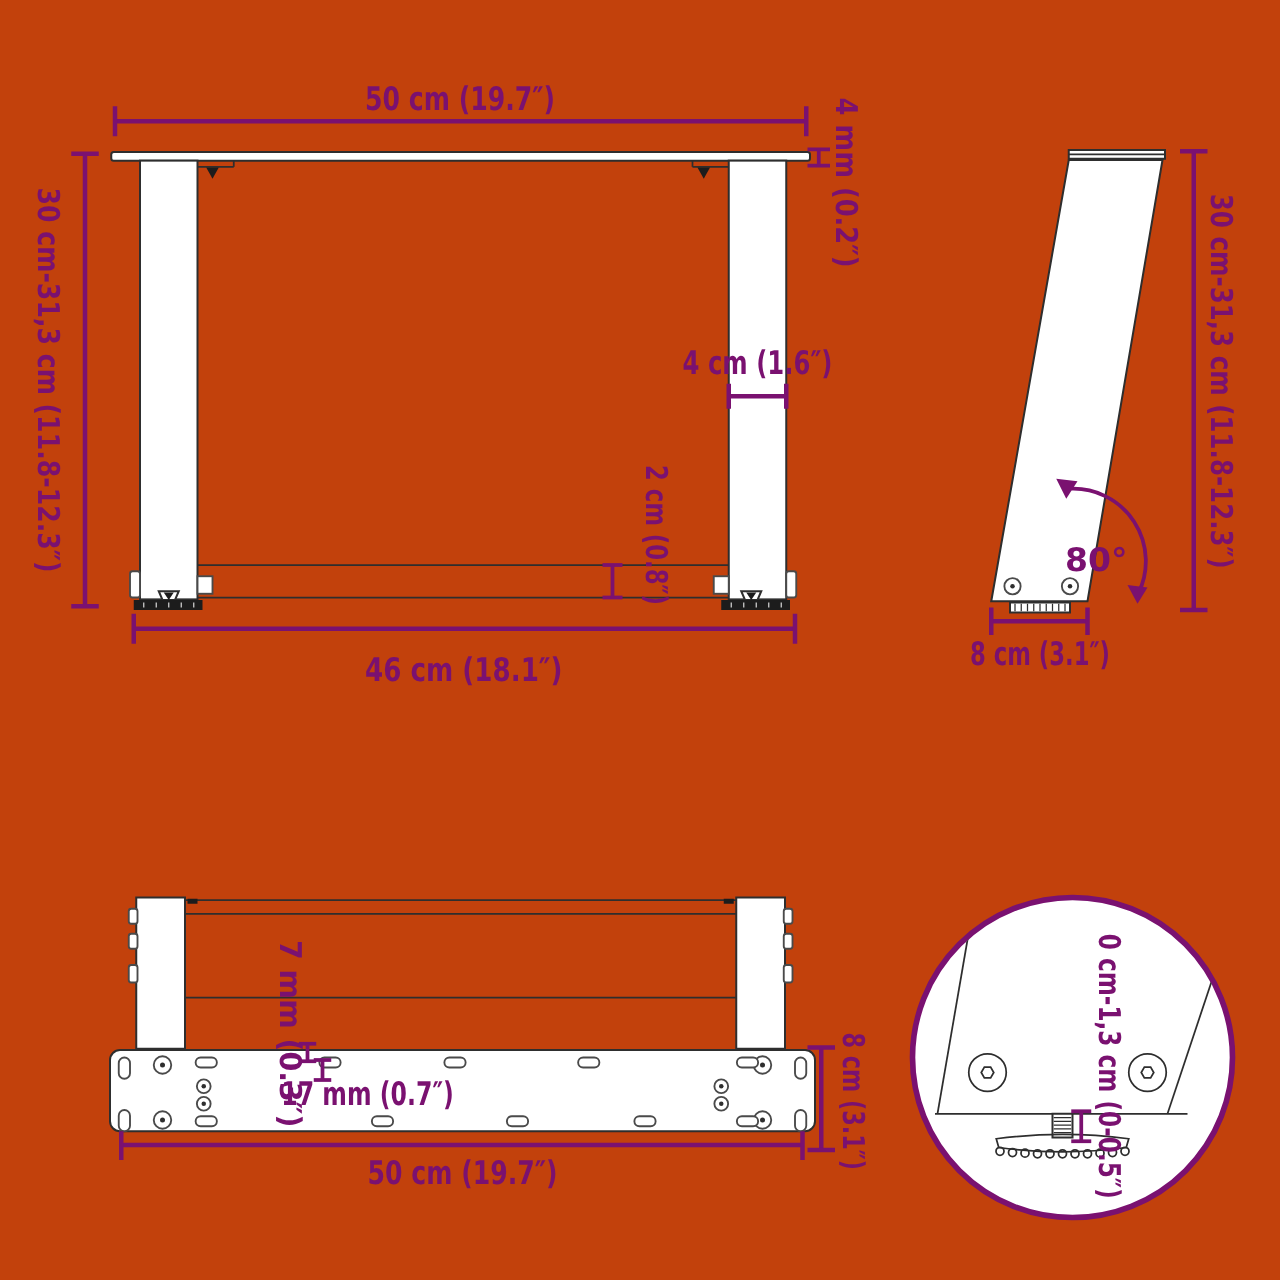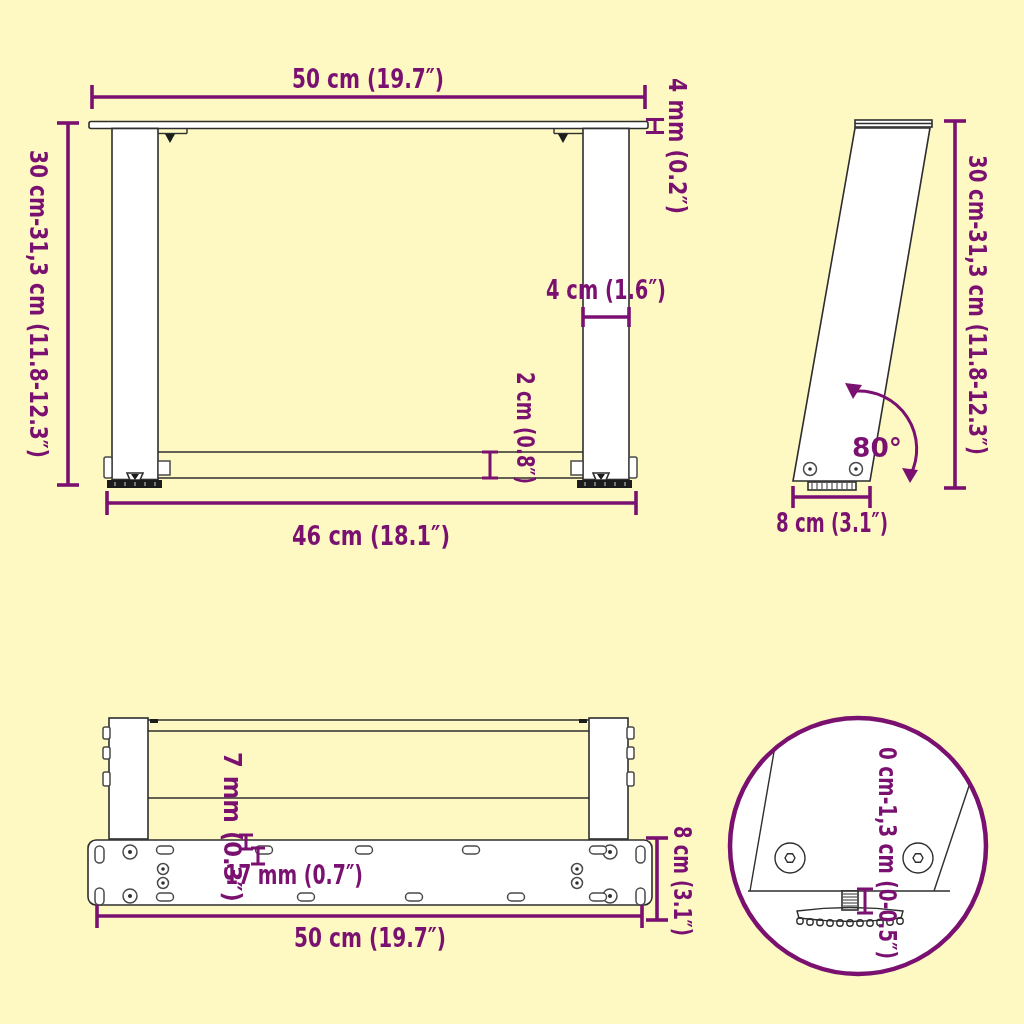--- a/index.html
+++ b/index.html
@@ -1,17 +1,17 @@
 <!DOCTYPE html>
 <html><head>
 <meta charset="utf-8">
 <style>
   html,body{margin:0;padding:0;background:#fff;}
   .canvas{
-    position:relative;width:1024px;height:1024px;background:#fef9c3;
+    position:relative;width:1024px;height:1024px;background:#c2410c;
     font-family:"DejaVu Sans","Liberation Sans",sans-serif;
   }
   svg{display:block}
   .dimtxt{font-weight:bold;fill:#7A1170;}
   .sz26{font-size:26px;}
   .sz24{font-size:24px;}
   .outline{fill:#fff;stroke:#2E2E2E;stroke-width:1.6;}
   .thin{stroke:#2E2E2E;stroke-width:1.4;fill:none;}
   .hole{fill:#fff;stroke:#4a4a4a;stroke-width:1.5;}
   .dark{fill:#1c1c1c;stroke:none;}

